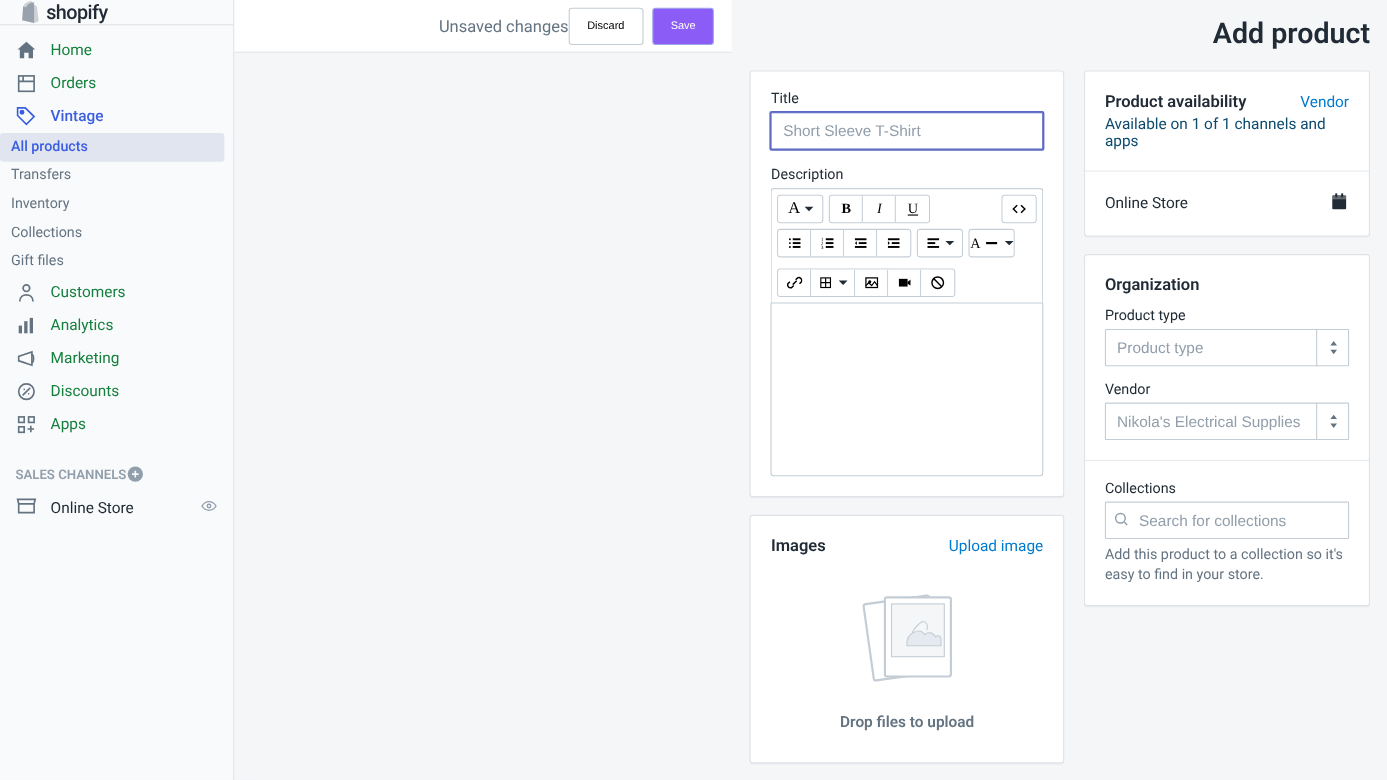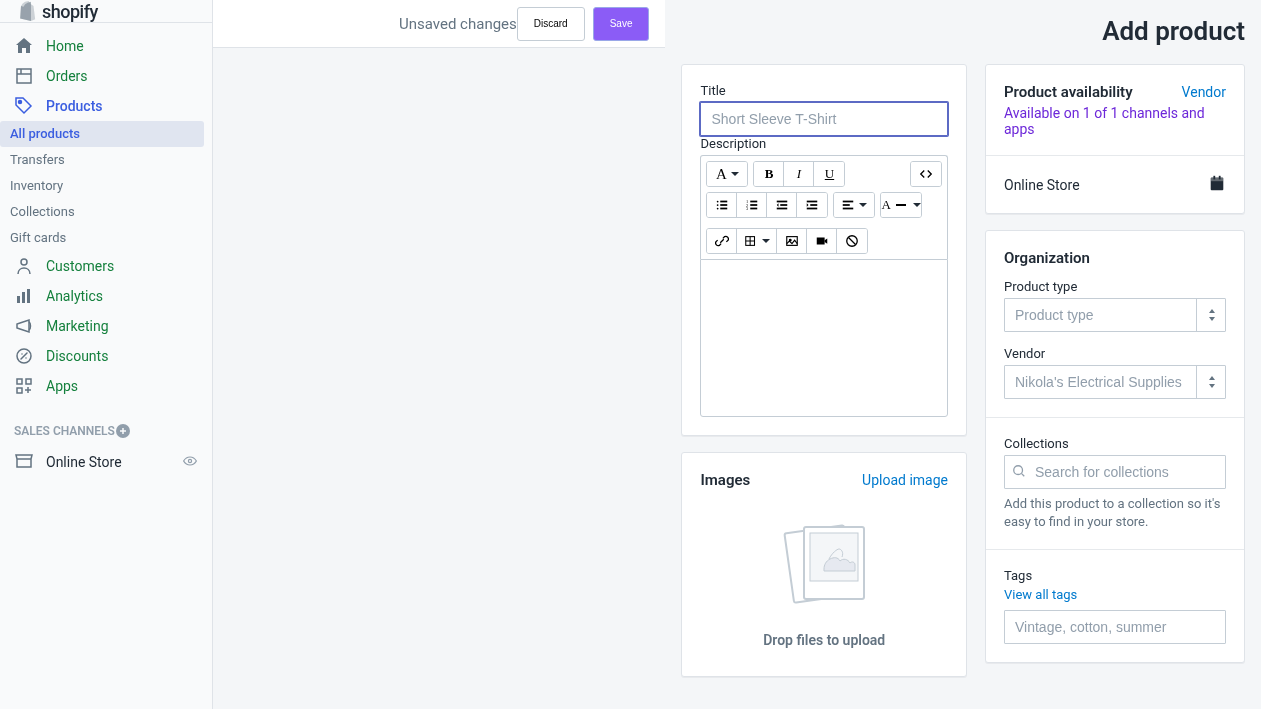--- a/index.html
+++ b/index.html
@@ -46,21 +46,21 @@
 .tb-btn.wide { width: 40px; gap:2px; }
 .tb-btn svg { width: 14px; height: 14px; }
 .html-btn { position: absolute; right: 5px; top: 5px; }
 .editor-body { border: 1px solid #c4cdd5; border-radius: 0 0 3px 3px; min-height: 158px; }
 .card-header-row { display: flex; justify-content: space-between; align-items: baseline; }
 .card-title { font-size: 15px; font-weight: 600; }
 .link { color: #007ace; font-size: 14px; cursor: pointer; }
 .dropzone { text-align: center; padding: 30px 0 10px; }
 .dropzone-icon { margin: 0 auto 20px; width: 110px; height: 90px; }
 .dropzone-text { color: #637381; font-weight: 600; font-size: 14px; }
-.subtle { color: #6d28d9; font-size: 14px; }
+.subtle { color: #0c4a6e; font-size: 14px; }
 .select-wrap { position: relative; }
 .select-wrap .input { padding-right: 28px; }
 .select-caret { position: absolute; right: 0; top: 0; width: 30px; height: 34px; border-left: 1px solid #c4cdd5; display: flex; align-items: center; justify-content: center; pointer-events: none; color: #637381; }
 .search-input { padding-left: 30px !important; }
 .search-icon-pos { position: absolute; left: 8px; top: 9px; color: #919eab; }
 .help-text { font-size: 13px; color: #637381; margin-top: 6px; line-height: 1.4; }
 .sub-heading { font-size: 15px; font-weight: 600; margin-bottom: 12px; }
 .cal-icon { color: #212b36; }
 .caret-down::after { content: ""; display: inline-block; border: 4px solid transparent; border-top-color: #212b36; margin-left: 2px; transform: translateY(2px); }
 </style>
@@ -94,28 +94,28 @@
           </span>
           <span>Orders</span>
         </div>
       <div class="nav-item active">
           <span class="icon" style="color:#3b5ee0">
             <svg viewBox="0 0 20 20" fill="none" stroke="currentColor" stroke-width="1.5">
               <path d="M2 2h7l8 8-7 7-8-8V2z"></path>
               <circle cx="6" cy="6" r="1.5" fill="currentColor"></circle>
             </svg>
           </span>
-          <span>Products</span>
+          <span>Vintage</span>
         </div>
       <div class="sub-nav">
         <span class="sub-item active">All products</span>
         <span class="sub-item">Transfers</span>
         <span class="sub-item">Inventory</span>
         <span class="sub-item">Collections</span>
-        <span class="sub-item">Gift cards</span>
+        <span class="sub-item">Gift files</span>
       </div>
       <div class="nav-item">
           <span class="icon">
             <svg viewBox="0 0 20 20" fill="none" stroke="currentColor" stroke-width="1.5">
               <circle cx="10" cy="6" r="3"></circle>
               <path d="M4 18c0-4 3-6 6-6s6 2 6 6"></path>
             </svg>
           </span>
           <span>Customers</span>
         </div>
@@ -188,21 +188,21 @@
     </div>
     <div class="content">
       <div class="content-inner">
         <h1 class="page-title">Add product</h1>
         <div class="layout">
           <div class="layout-main">
             <div class="card">
               <div class="card-section">
                 <label class="label">Title</label>
                 <input class="input focused" placeholder="Short Sleeve T-Shirt" style="">
-                <label class="label" style="margin-top:0">Description</label>
+                <label class="label" style="margin-top:16px">Description</label>
                 <div class="editor-toolbar">
                   <div class="btn-group">
                       <button class="tb-btn wide caret-down" style="font-family:serif;font-size:15px">A</button>
                     </div>
                   <div class="btn-group">
                     <button class="tb-btn">
                         <b>B</b>
                       </button>
                     <button class="tb-btn">
                         <i>I</i>
@@ -372,24 +372,19 @@
                 <label class="label">Collections</label>
                 <div style="position:relative">
                   <span class="search-icon-pos"><svg width="14" height="14" viewBox="0 0 16 16" fill="none" stroke="currentColor" stroke-width="1.5">
                         <circle cx="7" cy="7" r="5"></circle>
                         <path d="M11 11l3 3"></path>
                       </svg></span>
                   <input class="input search-input" placeholder="Search for collections" style="">
                 </div>
                 <div class="help-text">Add this product to a collection so it's easy to find in your store.</div>
               </div>
-              <div class="card-section">
-                <label class="label">Tags</label>
-                <span class="link" style="font-size:13px;display:block;margin-bottom:8px">View all tags</span>
-                <input class="input" placeholder="Vintage, cotton, summer" style="">
-              </div>
             </div>
           </div>
         </div>
       </div>
     </div>
   </main>
 </div>
 
 </body></html>

